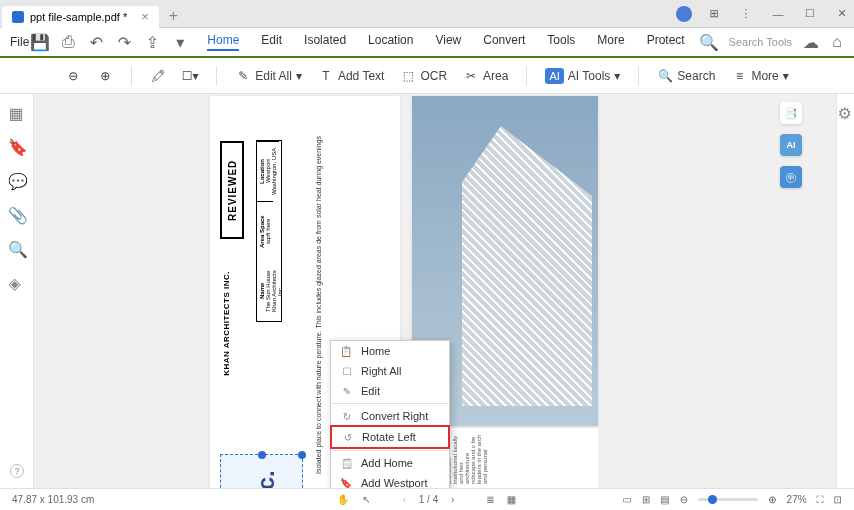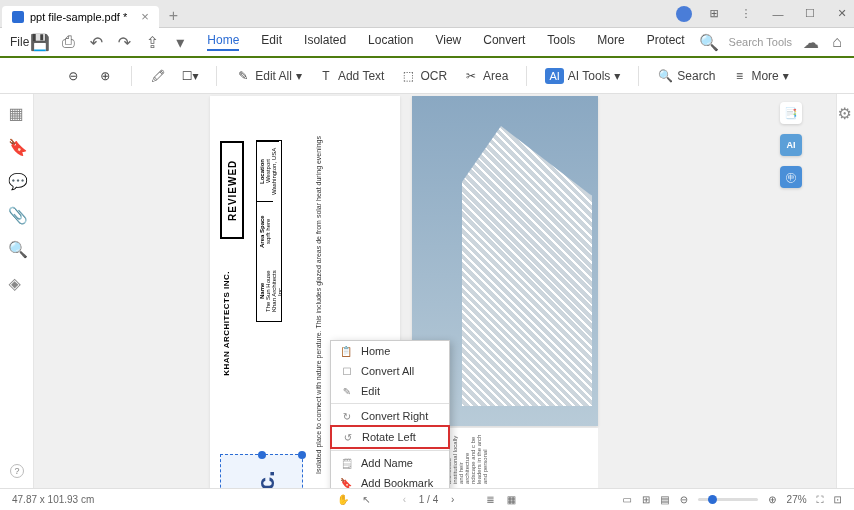--- a/index.html
+++ b/index.html
@@ -285,43 +285,43 @@
 cts Inc.</div>
     </div>
 
     <div class="context-menu">
       <div class="ctx-item">
           <span class="ctx-icon">📋</span>
           <span>Home</span>
         </div>
       <div class="ctx-item">
           <span class="ctx-icon">☐</span>
-          <span>Convert All</span>
+          <span>Right All</span>
         </div>
       <div class="ctx-item">
           <span class="ctx-icon">✎</span>
           <span>Edit</span>
         </div>
       <div class="ctx-sep"></div>
       <div class="ctx-item">
           <span class="ctx-icon">↻</span>
           <span>Convert Right</span>
         </div>
       <div class="ctx-item highlighted">
           <span class="ctx-icon">↺</span>
           <span>Rotate Left</span>
         </div>
       <div class="ctx-sep"></div>
       <div class="ctx-item">
           <span class="ctx-icon">🗒</span>
-          <span>Add Name</span>
+          <span>Add Home</span>
         </div>
       <div class="ctx-item">
           <span class="ctx-icon">🔖</span>
-          <span>Add Bookmark</span>
+          <span>Add Westport</span>
         </div>
 
     </div>
 
     <div class="right-float">
       <span class="float-btn">📑</span>
       <span class="float-btn ai">AI</span>
       <span class="float-btn blue">㊥</span>
     </div>
   </div>

